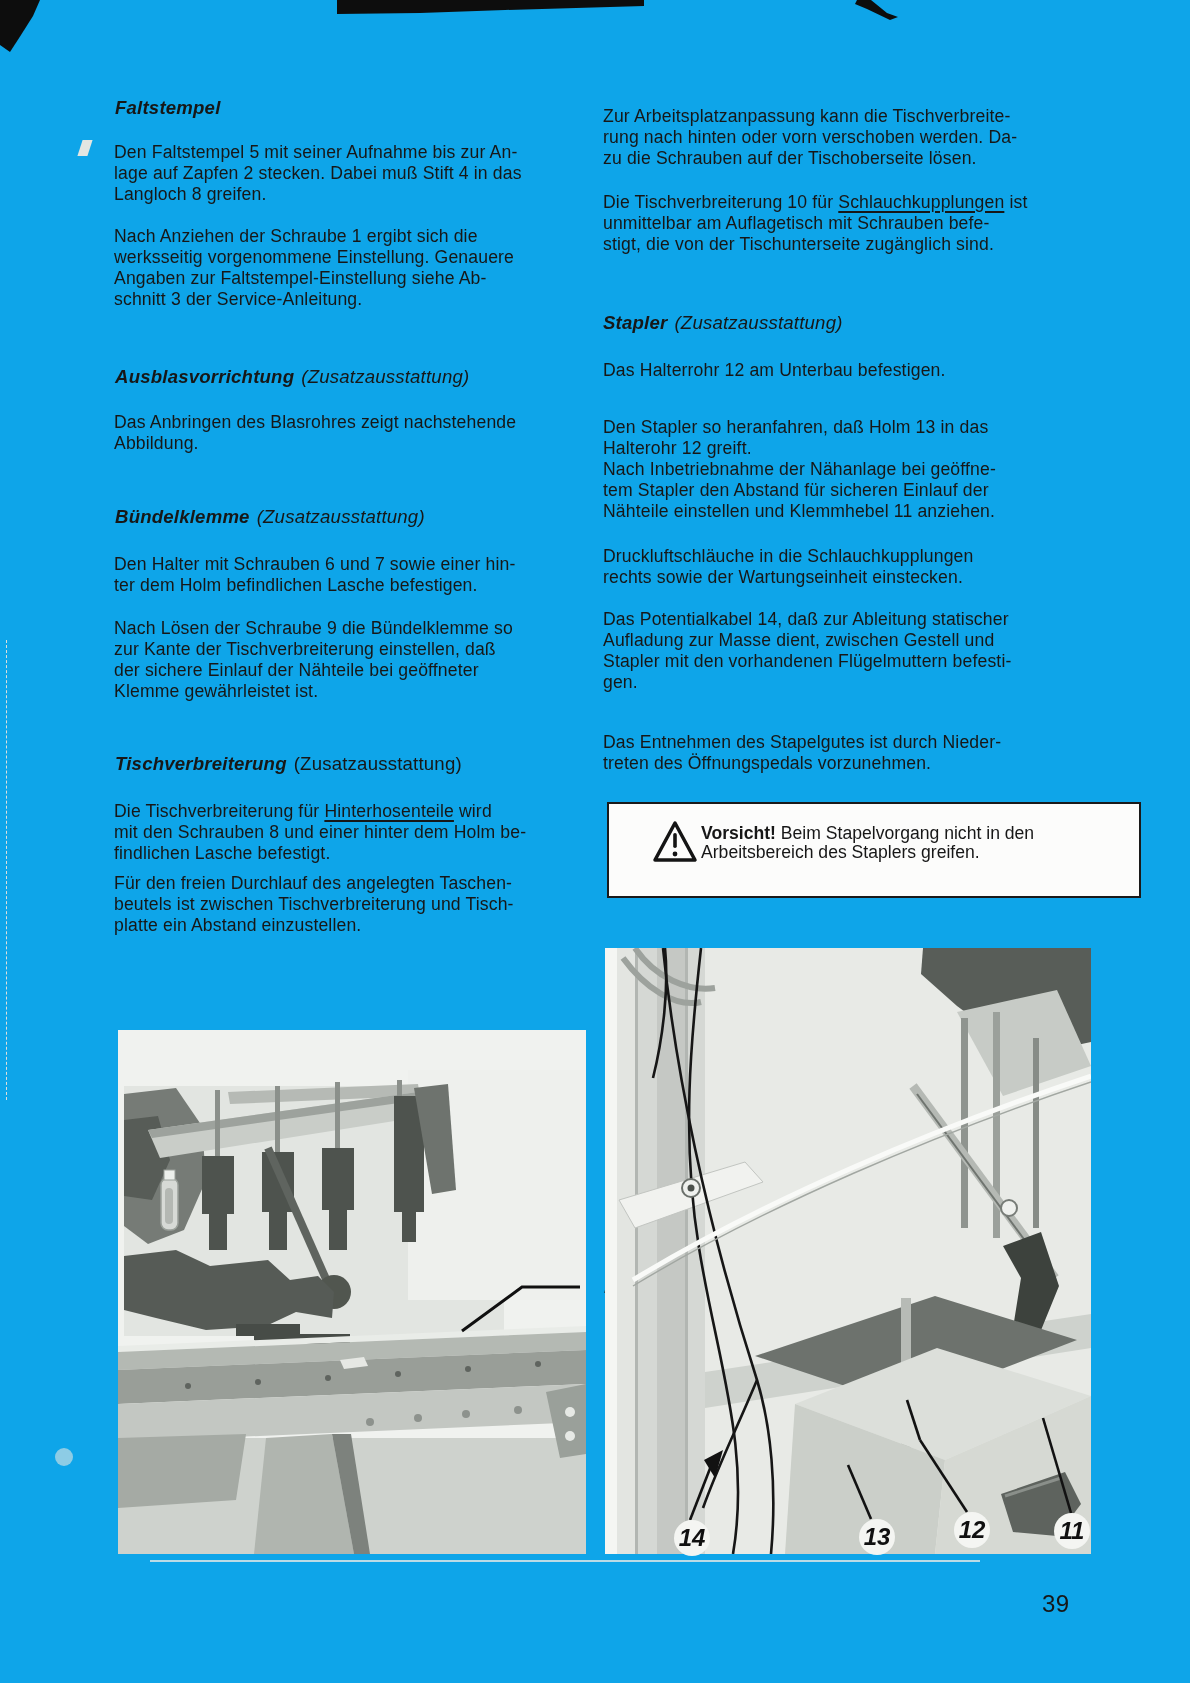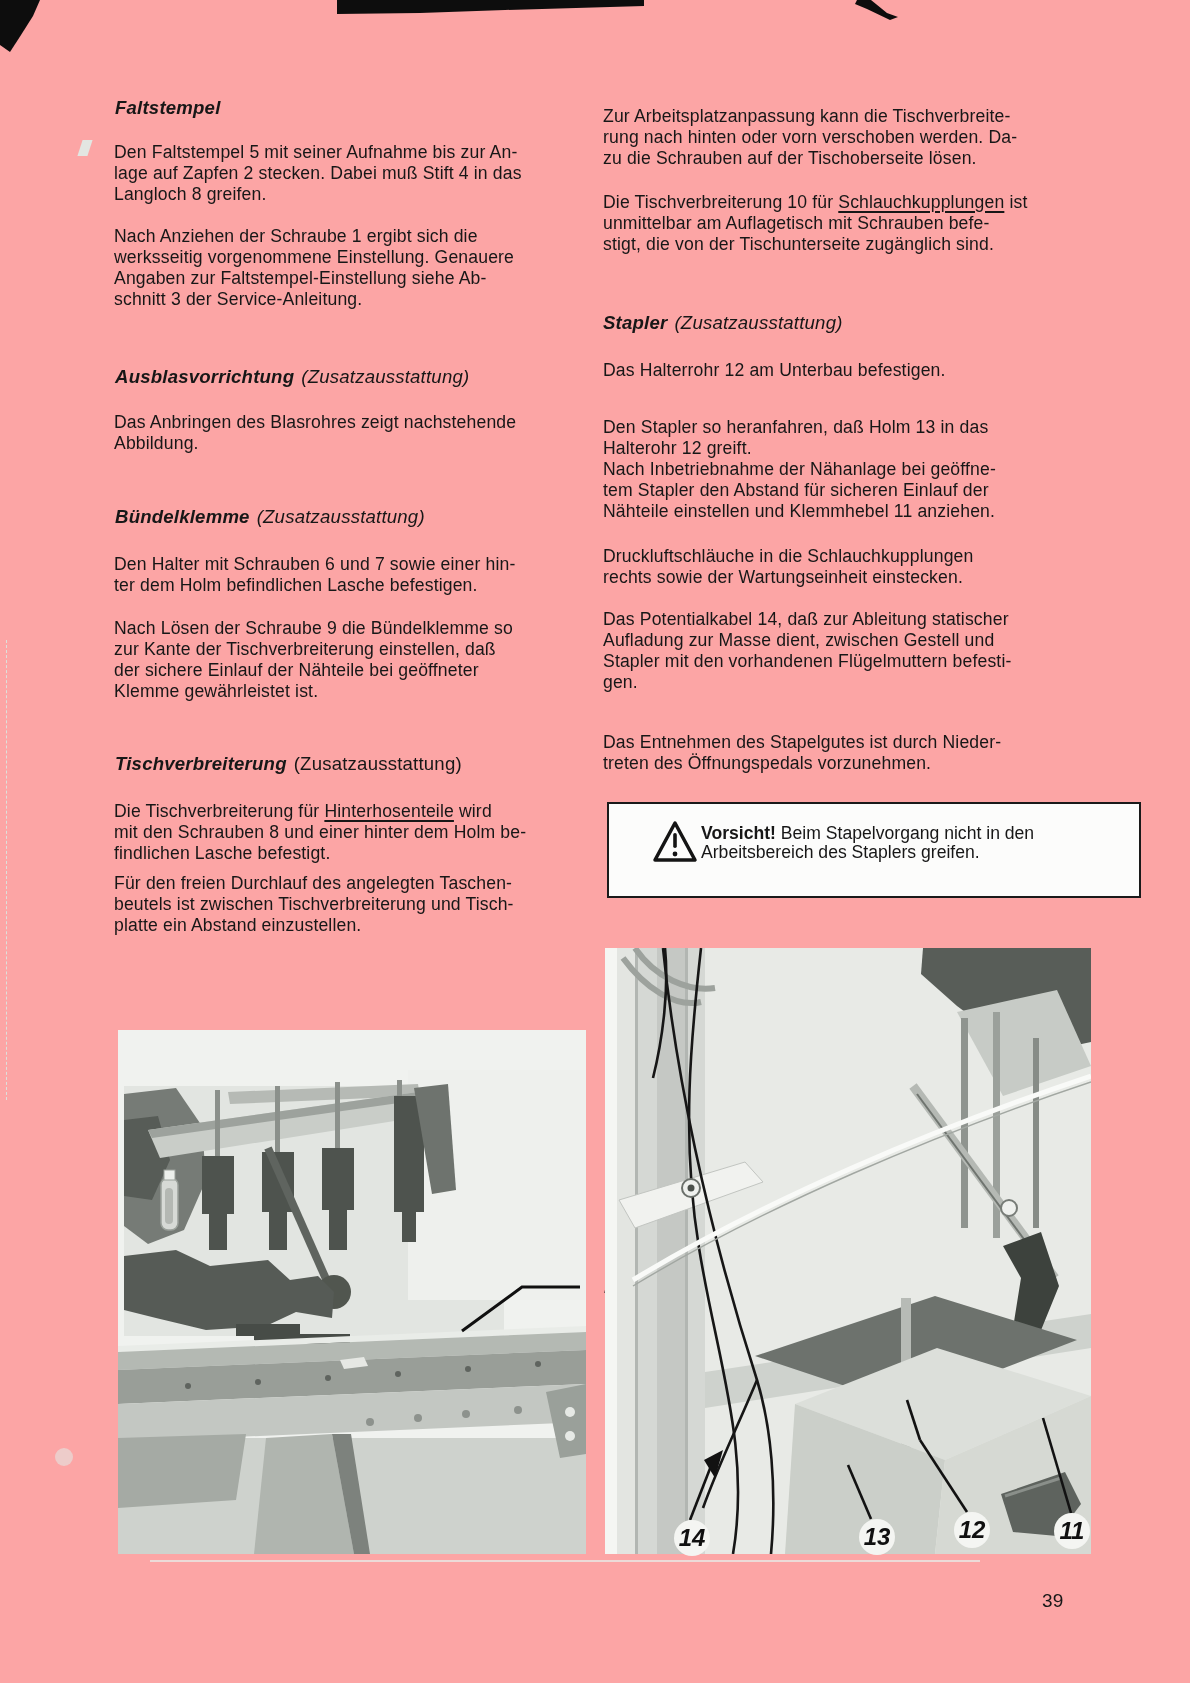--- a/index.html
+++ b/index.html
@@ -1,17 +1,17 @@
 <!DOCTYPE html>
 <html><head>
 <meta charset="utf-8">
 <style>
   html,body{margin:0;padding:0;background:#d8d8d8;}
   .page{
-    position:relative;width:1190px;height:1683px;background:#fca5a5;
+    position:relative;width:1190px;height:1683px;background:#0ea5e9;
     font-family:"Liberation Sans",sans-serif;color:#171717;overflow:hidden;
   }
   .h{
     position:absolute;font-size:18.6px;font-weight:bold;font-style:italic;
     letter-spacing:.2px;white-space:nowrap;
   }
   .h .suffix{font-weight:normal;margin-left:7px;}
   .h .suffix.upright{font-style:normal;}
   .p{
     position:absolute;width:530px;font-size:17.6px;line-height:21px;
@@ -27,21 +27,21 @@
   .warn-text b{font-weight:bold;}
   .fig{position:absolute;}
   .callout{
     position:absolute;font-size:23px;font-weight:bold;font-style:italic;
     color:#101010;white-space:nowrap;
   }
   .callout.circled{
     width:36px;height:36px;border-radius:50%;background:#f4f5f2;
     display:flex;align-items:center;justify-content:center;font-size:24px;text-align:center;
   }
-  .page-number{position:absolute;left:1042px;top:1590px;font-size:19px;letter-spacing:.3px;}
+  .page-number{position:absolute;left:1042px;top:1590px;font-size:24px;letter-spacing:.3px;}
   .artifact{position:absolute;}
   .dashed-line{position:absolute;left:6px;top:640px;height:460px;width:0;border-left:1px dashed #dde0dc;}
   .smudge{position:absolute;left:150px;top:1560px;width:830px;height:2px;background:#e7e9e5;opacity:.8;}
   .faint-mark{position:absolute;background:#e3e6e2;}
 </style>
 </head>
 <body>
 
 <div class="page">
 

